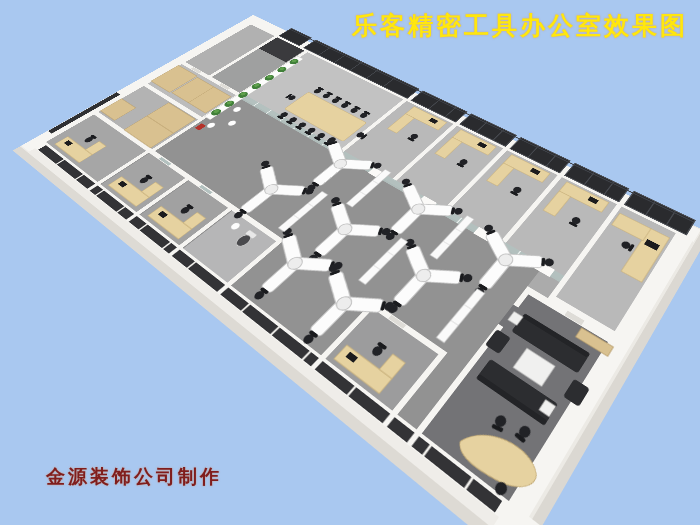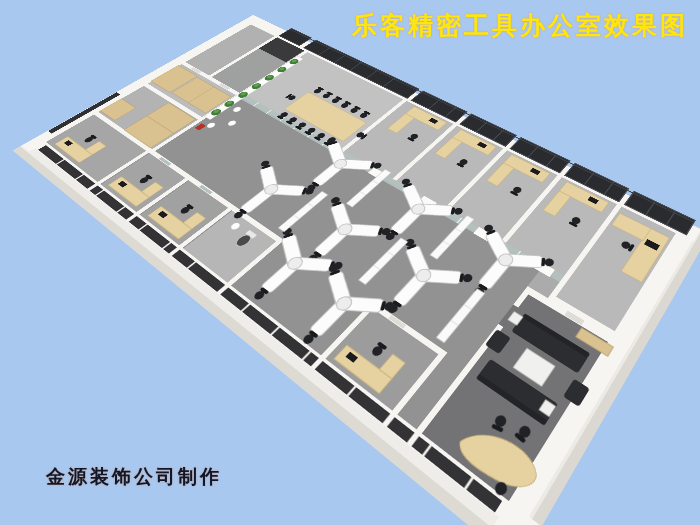--- a/index.html
+++ b/index.html
@@ -303,14 +303,14 @@
         <g transform="translate(960,368) rotate(185)">
               <use href="#chair"></use>
             </g>
         <circle cx="972" cy="431" r="6.5" fill="#212226"></circle>
       </g>
     </g>
   </svg>
   </div>
 
   <div id="wm-title" class="wm" style="color: rgb(255, 231, 13);">乐客精密工具办公室效果图</div>
-  <div id="wm-credit" class="wm" style="color: #0f172a;">金源装饰公司制作</div>
+  <div id="wm-credit" class="wm" style="color: #7f1d1d;">金源装饰公司制作</div>
 </div>
 
 </body></html>

